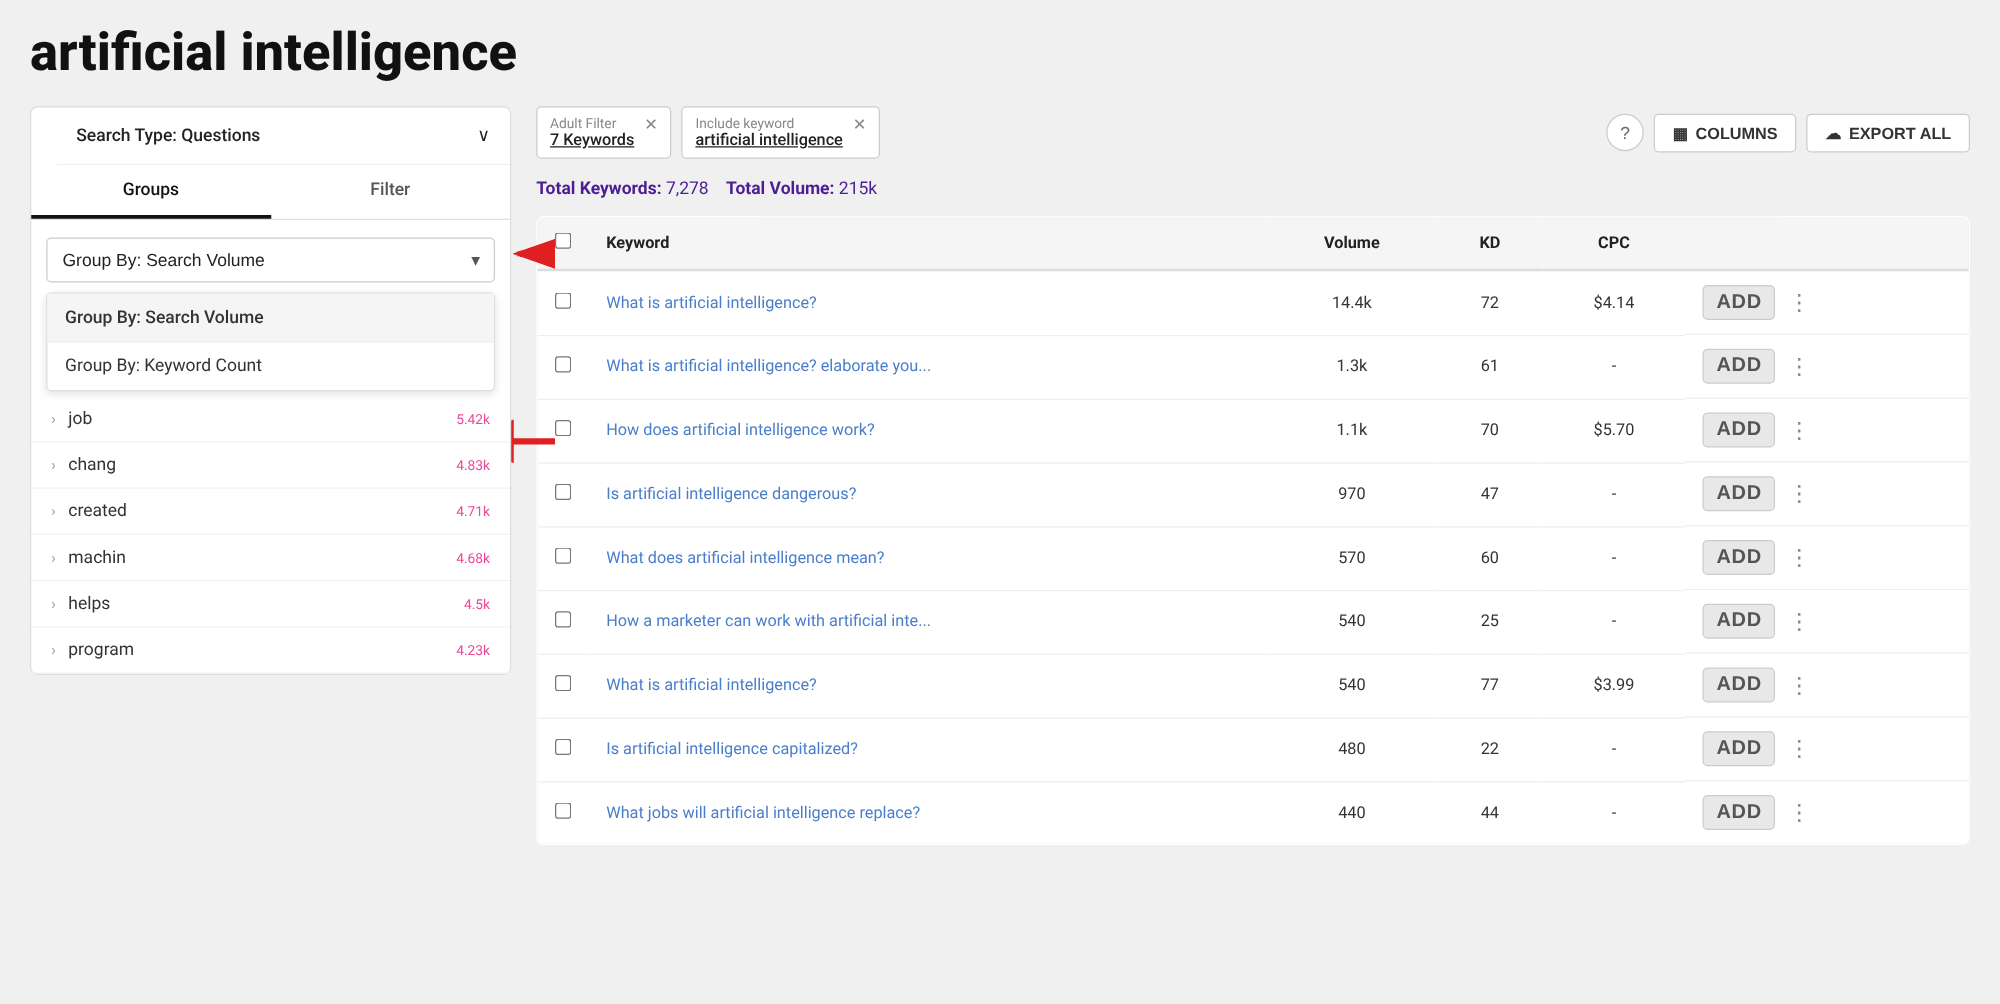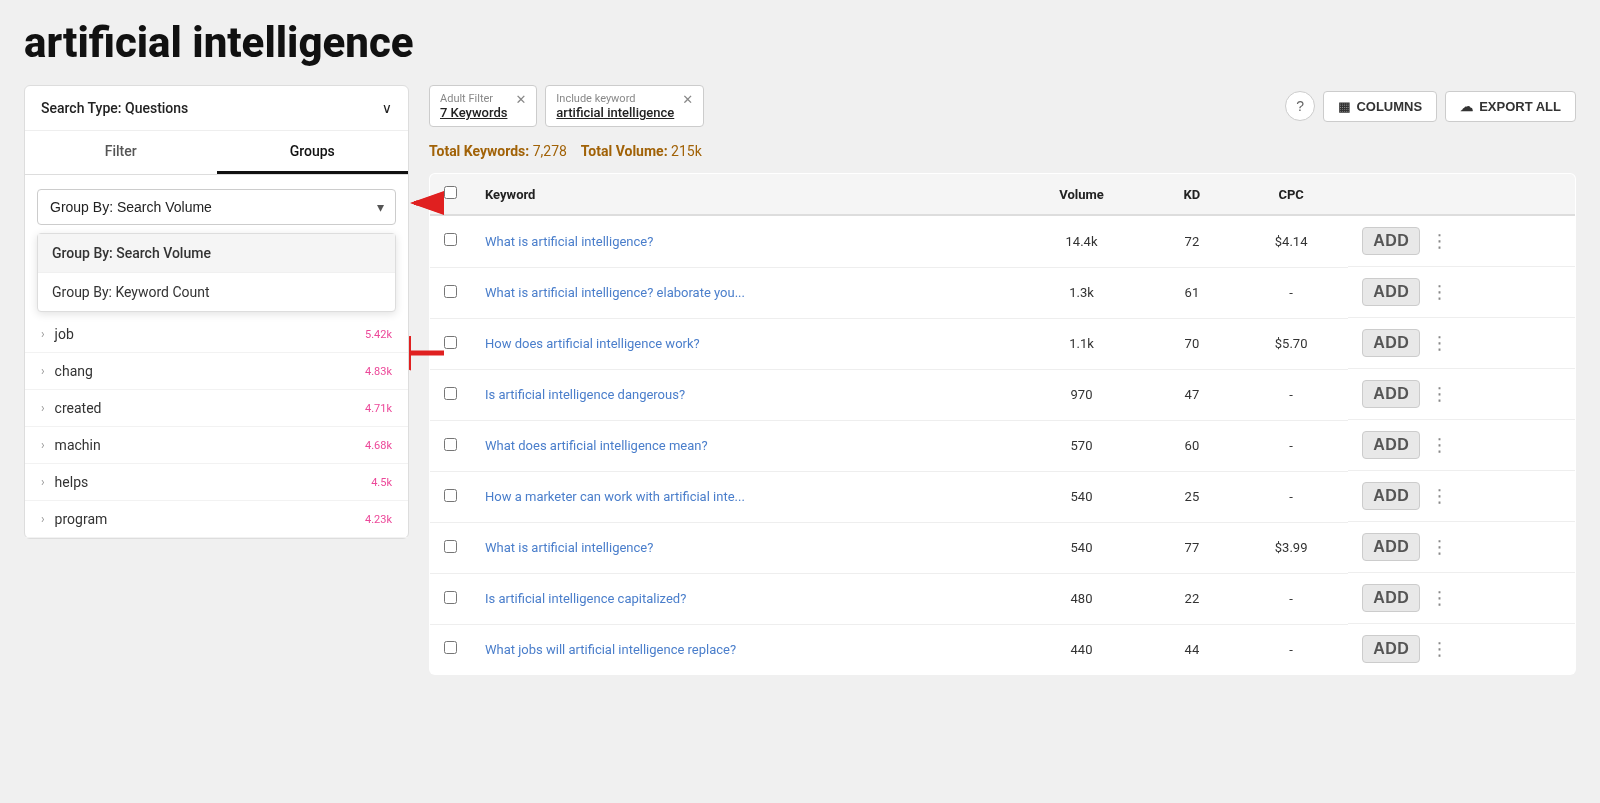--- a/index.html
+++ b/index.html
@@ -7,21 +7,21 @@
 
     .page-wrapper { width: 1600px; min-height: 803px; background: #f0f0f0; padding: 18px 24px; }
 
     .page-title { font-size: 42px; font-weight: 800; color: #111; margin-bottom: 18px; }
 
     .main-layout { display: flex; gap: 0; align-items: flex-start; }
 
     
     .sidebar { width: 385px; min-width: 385px; background: #fff; border-radius: 6px; border: 1px solid #ddd; flex-shrink: 0; position: relative; z-index: 10; }
 
-    .search-type-bar { display: flex; align-items: center; justify-content: space-between; padding: 14px 16px; border-bottom: 1px solid #eee; cursor: pointer; font-size: 14px; font-weight: 500; color: #222; }
+    .search-type-bar { display: flex; align-items: center; justify-content: space-between; padding: 14px 16px; border-bottom: 1px solid #eee; cursor: pointer; font-size: 14px; font-weight: 500; color: #222; margin-left: 20px; }
 
     .filter-groups-tabs { display: flex; border-bottom: 1px solid #ddd; }
     .tab-item { flex: 1; text-align: center; padding: 12px 0; font-size: 14px; font-weight: 500; cursor: pointer; color: #555; border-bottom: 3px solid transparent; }
     .tab-item.active { color: #111; border-bottom: 3px solid #111; }
 
     .group-by-select { margin: 14px 12px 8px; position: relative; }
     .group-by-select select { width: 100%; padding: 9px 12px; border: 1px solid #ccc; border-radius: 4px; font-size: 14px; color: #222; appearance: none; background: #fff; cursor: pointer; }
     .group-by-select::after { content: '▾'; position: absolute; right: 12px; top: 50%; transform: translateY(-50%); pointer-events: none; color: #555; }
 
     
@@ -44,21 +44,21 @@
     .filter-chip { display: flex; align-items: flex-start; gap: 6px; background: #fff; border: 1px solid #ccc; border-radius: 4px; padding: 6px 10px; font-size: 13px; color: #444; }
     .filter-chip .chip-label-small { font-size: 11px; color: #888; display: block; line-height: 1.2; }
     .filter-chip .chip-value { font-size: 13px; color: #222; font-weight: 500; text-decoration: underline; }
     .filter-chip .close-btn { color: #888; cursor: pointer; font-size: 13px; margin-left: 2px; }
     .filter-spacer { flex: 1; }
     .help-btn { width: 30px; height: 30px; border-radius: 50%; border: 1px solid #ccc; background: #fff; display: flex; align-items: center; justify-content: center; cursor: pointer; color: #666; font-size: 14px; }
     .columns-btn { display: flex; align-items: center; gap: 6px; background: #fff; border: 1px solid #ccc; border-radius: 4px; padding: 7px 14px; font-size: 13px; font-weight: 600; color: #333; cursor: pointer; }
     .export-btn { display: flex; align-items: center; gap: 6px; background: #fff; border: 1px solid #ccc; border-radius: 4px; padding: 7px 14px; font-size: 13px; font-weight: 600; color: #333; cursor: pointer; }
 
     
-    .stats-row { font-size: 14px; color: #a16207; margin-bottom: 14px; }
+    .stats-row { font-size: 14px; color: #4c1d95; margin-bottom: 14px; }
     .stats-row strong { font-weight: 700; }
 
     
     .data-table { width: 100%; border-collapse: collapse; background: #fff; border-radius: 6px; overflow: hidden; border: 1px solid #ddd; }
     .data-table thead tr { background: #f5f5f5; }
     .data-table th { padding: 12px 14px; text-align: left; font-size: 13px; font-weight: 700; color: #222; border-bottom: 2px solid #ddd; }
     .data-table th.center { text-align: center; }
     .data-table td { padding: 11px 14px; font-size: 13px; color: #333; border-bottom: 1px solid #eee; }
     .data-table td.center { text-align: center; }
     .data-table tr:last-child td { border-bottom: none; }
@@ -87,25 +87,25 @@
 
     <div class="sidebar-wrapper">
       <div class="sidebar">
 
         <div class="search-type-bar">
           <span>Search Type: Questions</span>
           <span>∨</span>
         </div>
 
         <div class="filter-groups-tabs">
+          <div class="tab-item active">
+            <span>Groups</span>
+          </div>
           <div class="tab-item">
             <span>Filter</span>
-          </div>
-          <div class="tab-item active">
-            <span>Groups</span>
           </div>
         </div>
 
         <div class="group-by-select">
           <select>
             <option>Group By: Search Volume</option>
             <option>Group By: Keyword Count</option>
           </select>
         </div>
 

